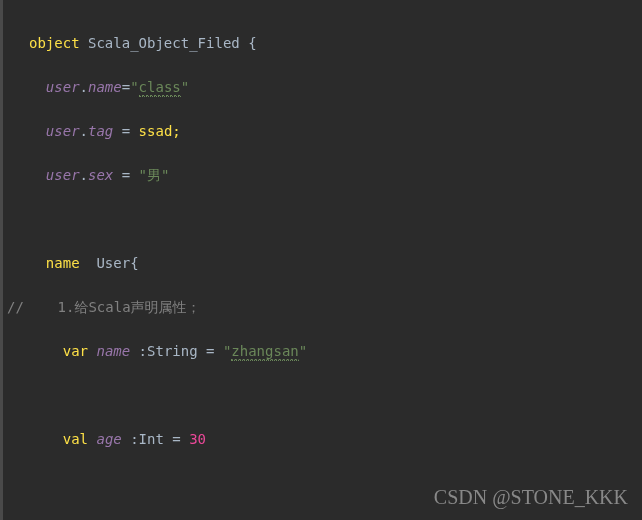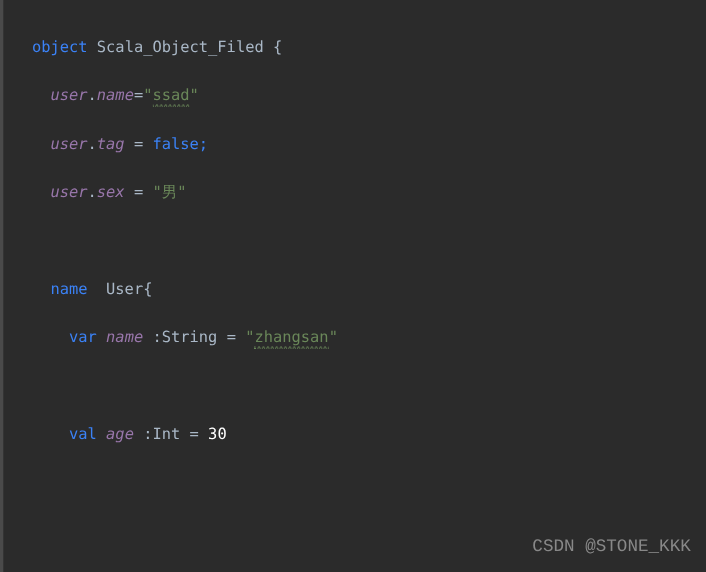--- a/index.html
+++ b/index.html
@@ -20,53 +20,54 @@
       border-left: 3px solid #4a4a4a;
     }
     .code-area {
       padding: 10px 0 0 0;
       white-space: pre;
     }
     .line {
       padding-left: 26px;
       height: 22px;
     }
-    .kw { color: #3b82f6; }
+    .kw { color: #fde047; }
     .str { color: #6a8759; }
-    .num { color: #ffffff; }
+    .num { color: #ec4899; }
     .comment { color: #808080; }
     .field { color: #9876aa; }
     .italic { font-style: italic; }
     .underline-green {
       border-bottom: 1px dotted #6a8759;
       background-image: linear-gradient(to right, #6a8759 50%, transparent 50%);
       background-position: bottom;
       background-size: 4px 1px;
       background-repeat: repeat-x;
       padding-bottom: 1px;
     }
     .watermark {
       position: absolute;
       bottom: 12px;
       right: 14px;
       color: #888;
-      font-size: 16px;
-      font-family: Liberation Mono, monospace;
+      font-size: 20px;
+      font-family: Liberation Serif, serif;
     }
   </style>
 </head>
 <body>
 
 <div class="code-area">
 <div class="line"><span class="kw">object</span> <span>Scala_Object_Filed</span><span> {</span></div>
-<div class="line">  <span class="italic field">user</span><span>.</span><span class="italic field">name</span><span>=</span><span class="str">"</span><span class="str underline-green">ssad</span><span class="str">"</span></div>
-<div class="line">  <span class="italic field">user</span><span>.</span><span class="italic field">tag</span><span> = </span><span class="kw">false</span><span class="kw">;</span></div>
+<div class="line">  <span class="italic field">user</span><span>.</span><span class="italic field">name</span><span>=</span><span class="str">"</span><span class="str underline-green">class</span><span class="str">"</span></div>
+<div class="line">  <span class="italic field">user</span><span>.</span><span class="italic field">tag</span><span> = </span><span class="kw">ssad</span><span class="kw">;</span></div>
 <div class="line">  <span class="italic field">user</span><span>.</span><span class="italic field">sex</span><span> = </span><span class="str">"男"</span></div>
 <div class="line"></div>
 <div class="line">  <span class="kw">name</span><span>  User{</span></div>
+<div class="line" style="padding-left:4px"><span class="comment">//    1.给Scala声明属性；</span></div>
 <div class="line">    <span class="kw">var</span> <span class="italic field">name</span><span> :String = </span><span class="str">"</span><span class="str underline-green">zhangsan</span><span class="str">"</span></div>
 <div class="line"></div>
 <div class="line">    <span class="kw">val</span> <span class="italic field">age</span><span> :Int = </span><span class="num">30</span></div>
 <div class="line"></div>
 
 
 
 
 
 

